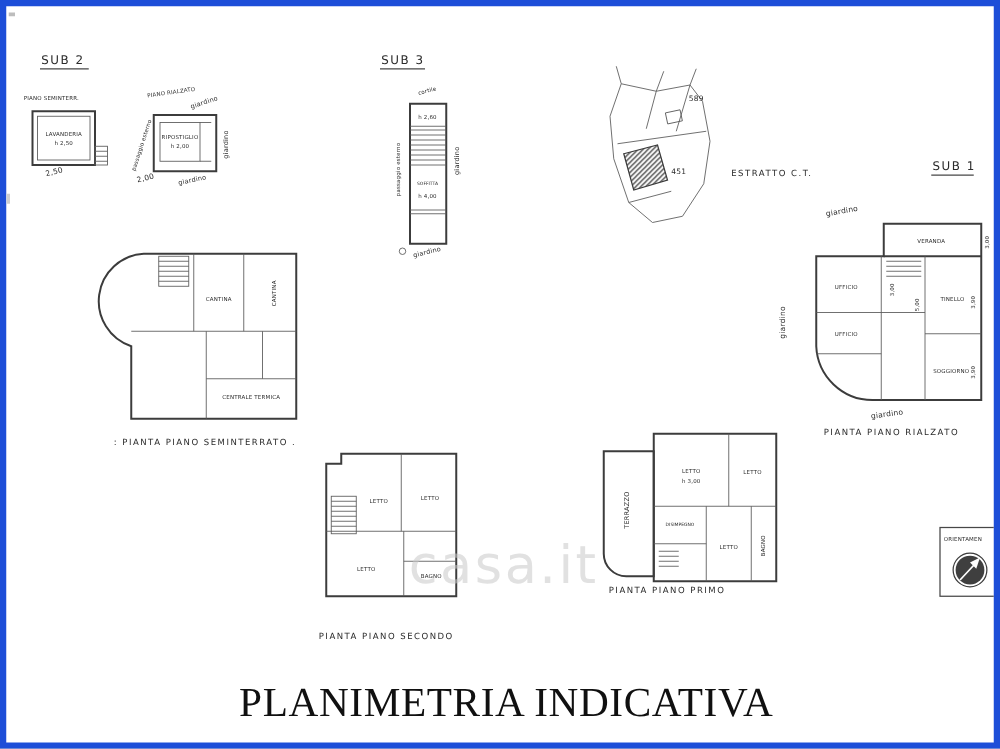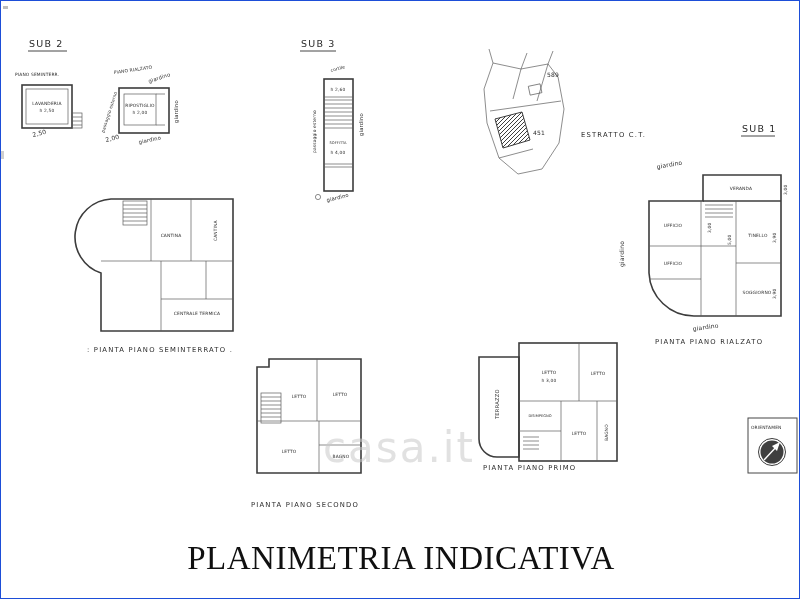--- a/index.html
+++ b/index.html
@@ -1,16 +1,16 @@
 <!DOCTYPE html>
 <html><head>
 <meta charset="utf-8">
 <style>
   html,body{margin:0;padding:0;background:#9a9a9a;}
-  .page{width:800px;height:599px;background:#ffffff;position:relative;margin:0 auto;overflow:hidden;border:1px solid #1d4ed8;box-sizing:border-box;}
+  .page{width:800px;height:599px;background:#ffffff;position:relative;margin:0 auto;overflow:hidden;border:5px solid #1d4ed8;box-sizing:border-box;}
   svg{display:block;}
   svg text{fill:#2b2b2b;font-family:"DejaVu Sans",sans-serif;}
   .ln{stroke:#474747;stroke-width:1;fill:none;}
   .wall{stroke:#3c3c3c;stroke-width:1.6;fill:none;}
   .thin{stroke:#5c5c5c;stroke-width:0.7;fill:none;}
   .t35{font-size:3.6px;}
   .t4{font-size:4.4px;letter-spacing:.15px;}
   .t5{font-size:5.2px;letter-spacing:.2px;}
   .t6{font-size:6px;letter-spacing:.2px;}
   .sub{font-size:9.5px;letter-spacing:1.2px;}

